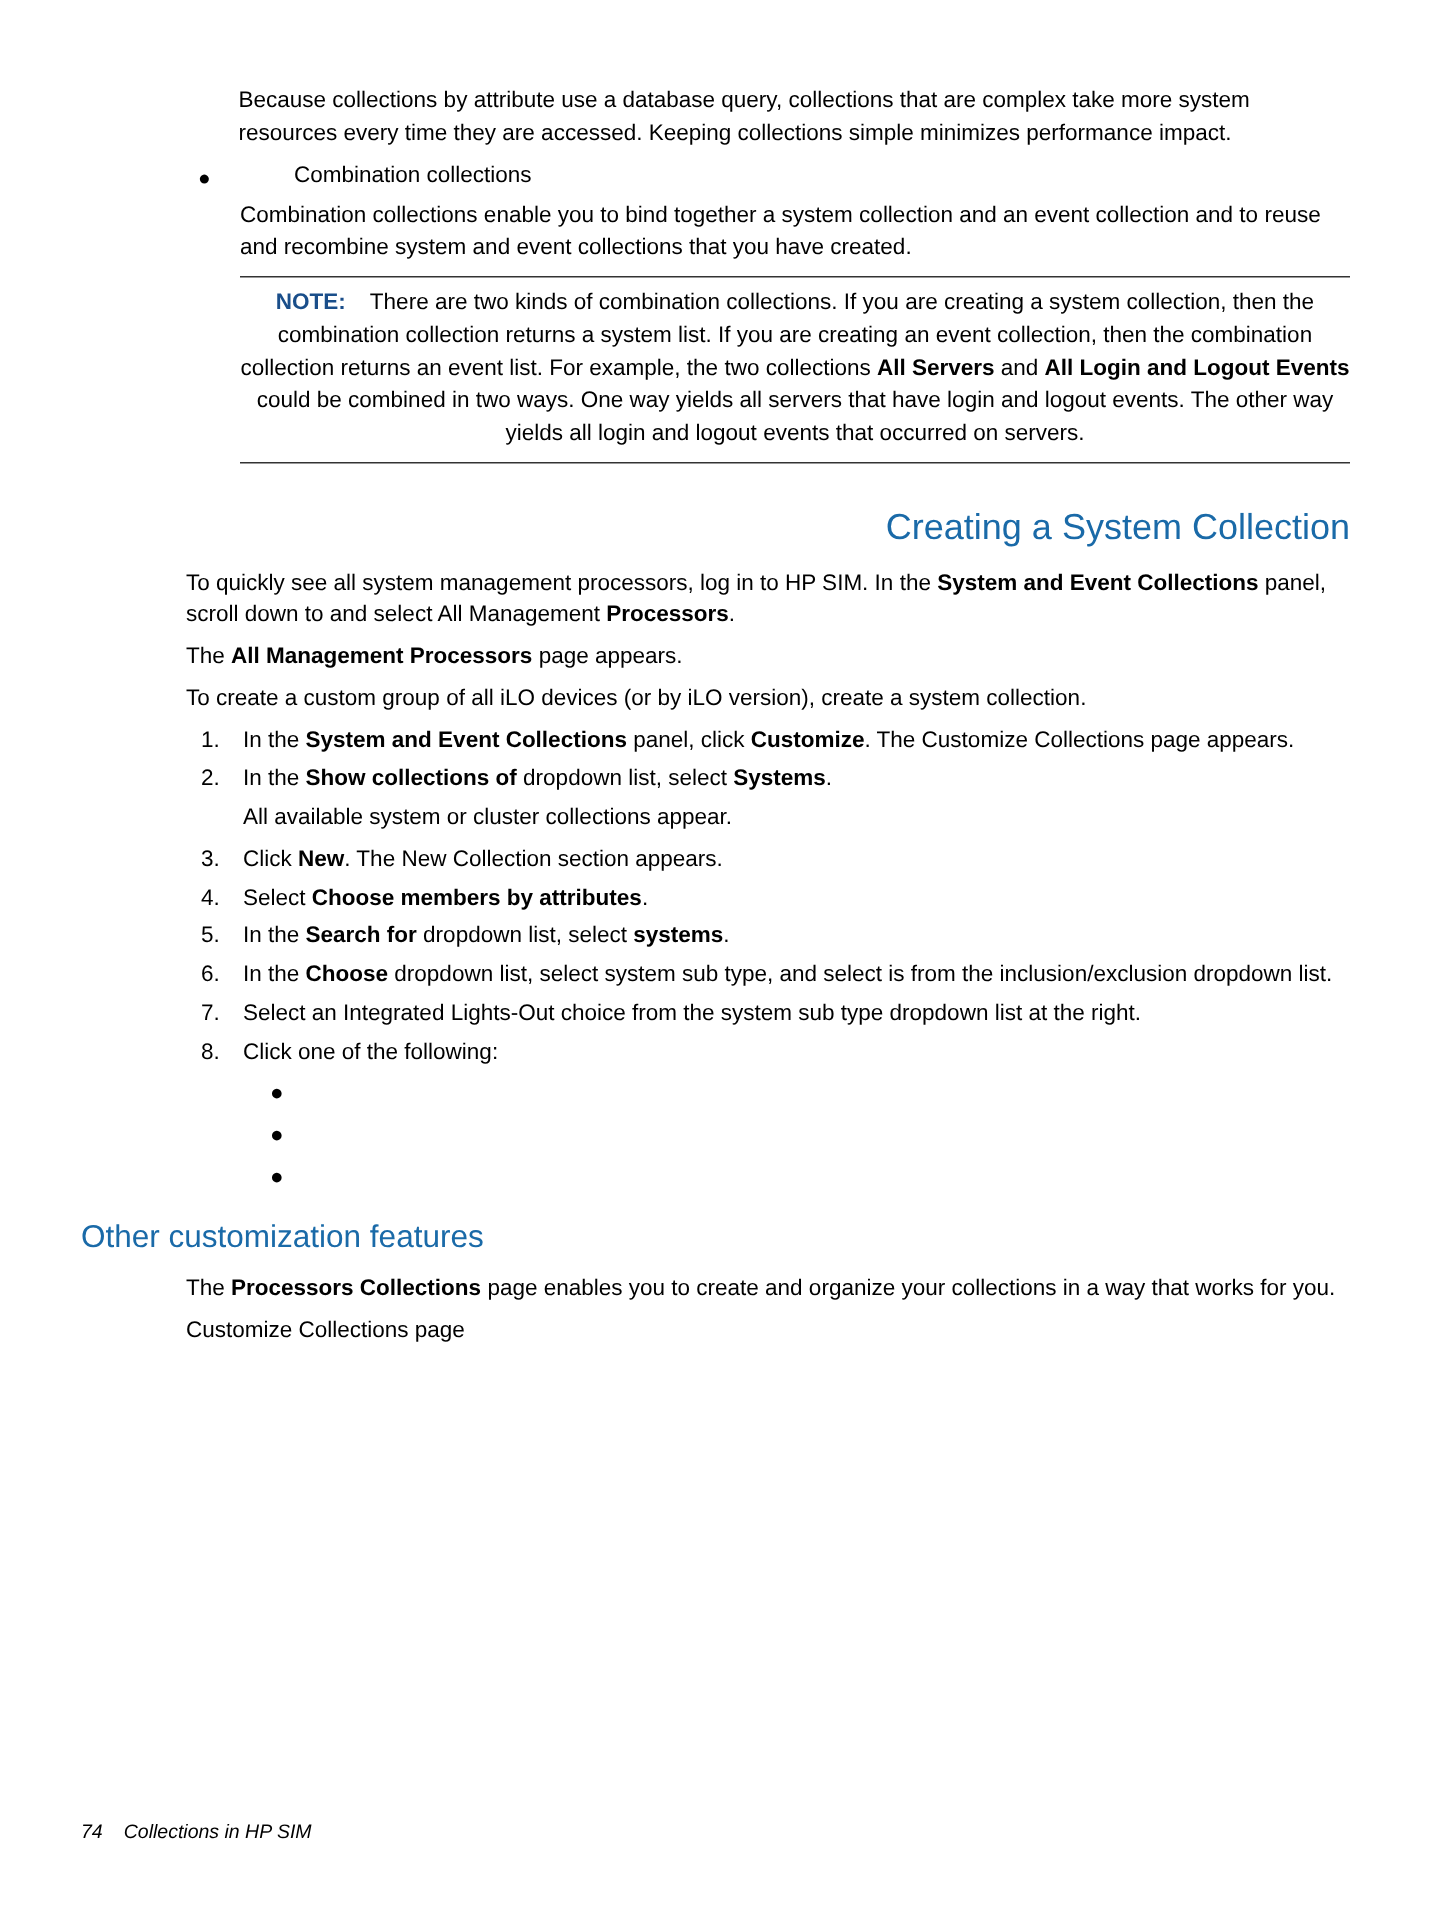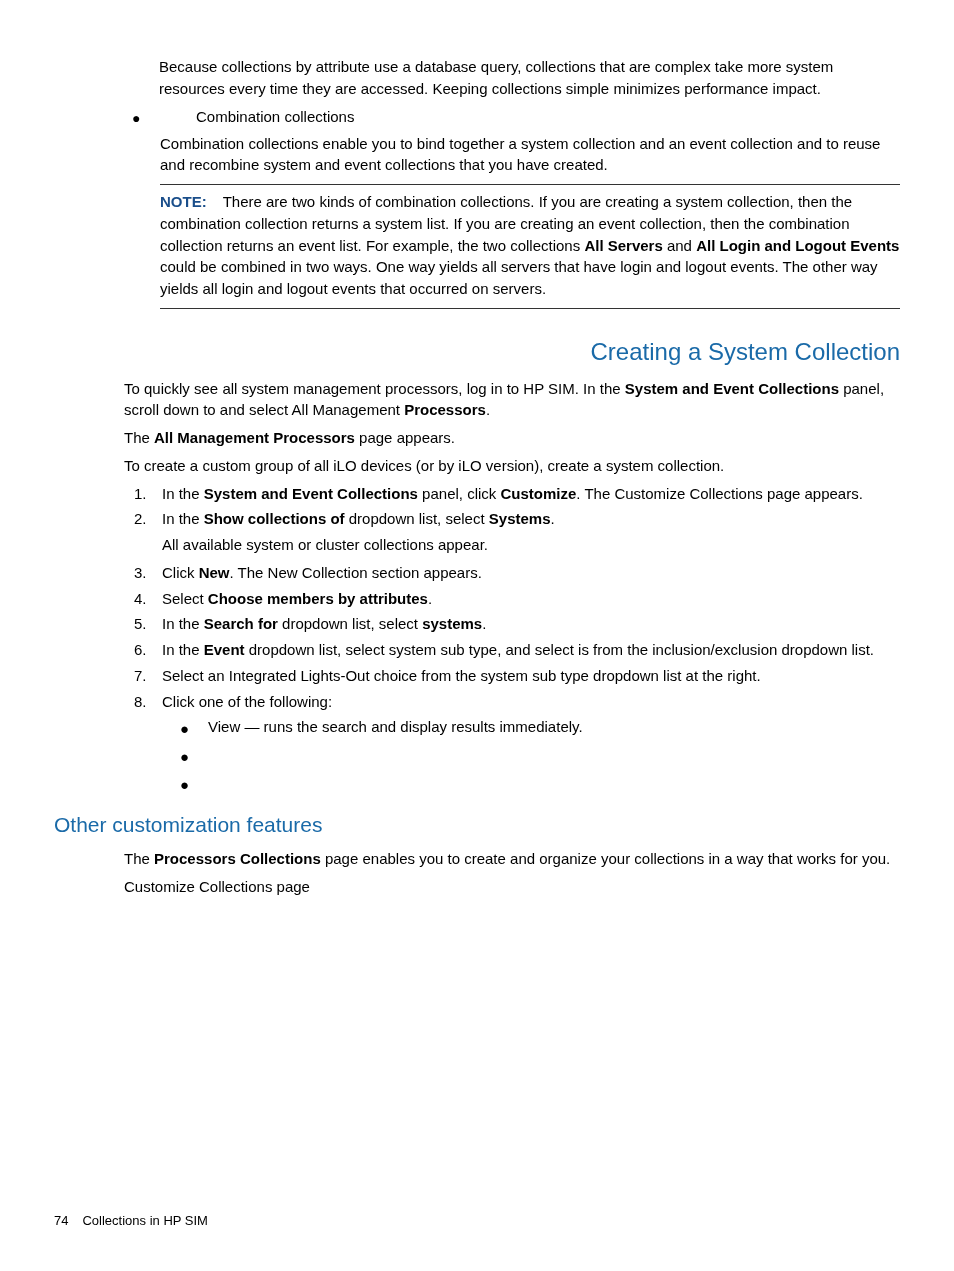--- a/index.html
+++ b/index.html
@@ -45,20 +45,21 @@
       margin-left: 106px;
       margin-bottom: 8px;
     }
     .note-box {
       margin-left: 106px;
       border-top: 1.5px solid #333;
       border-bottom: 1.5px solid #333;
       padding: 6px 0 8px 0;
       margin-top: 6px;
       margin-bottom: 14px;
+      text-align: center;
     }
     .note-label {
       font-weight: bold;
       color: #1a4e8a;
       margin-right: 16px;
     }
     h2.section {
       color: #1a6aa8;
       font-weight: normal;
       font-size: 24px;
@@ -104,20 +105,21 @@
     .sub-bullet-dot {
       min-width: 28px;
       text-align: left;
       padding-top: 2px;
     }
     .footer {
       position: absolute;
       bottom: 40px;
       left: 54px;
       font-size: 13px;
+      font-style: italic;
     }
     .footer-num {
       margin-right: 14px;
     }
     b { font-weight: bold; }
   </style>
 </head>
 <body>
 
 <div class="indent-1 para">Because collections by attribute use a database query, collections that are complex take more system resources every time they are accessed. Keeping collections simple minimizes performance impact.</div>
@@ -177,37 +179,36 @@
 <div class="ol-row">
   <div class="ol-num">5.</div>
   <div class="ol-text">
     <span>In the </span><b>Search for</b><span> dropdown list, select </span><b>systems</b><span>.</span>
   </div>
 </div>
 
 <div class="ol-row">
   <div class="ol-num">6.</div>
   <div class="ol-text">
-    <span>In the </span><b>Event</b><span> dropdown list, select system sub type, and select is from the inclusion/exclusion dropdown list.</span>
+    <span>In the </span><b>Choose</b><span> dropdown list, select system sub type, and select is from the inclusion/exclusion dropdown list.</span>
   </div>
 </div>
 
 <div class="ol-row">
   <div class="ol-num">7.</div>
   <div class="ol-text">Select an Integrated Lights-Out choice from the system sub type dropdown list at the right.</div>
 </div>
 
 <div class="ol-row">
   <div class="ol-num">8.</div>
   <div class="ol-text">Click one of the following:</div>
 </div>
 
 <div class="sub-bullet-row">
   <div class="sub-bullet-dot">●</div>
-  <div>View — runs the search and display results immediately.</div>
 </div>
 <div class="sub-bullet-row">
   <div class="sub-bullet-dot">●</div>
 </div>
 <div class="sub-bullet-row">
   <div class="sub-bullet-dot">●</div>
 </div>
 
 <h3 class="subsection">Other customization features</h3>
 

